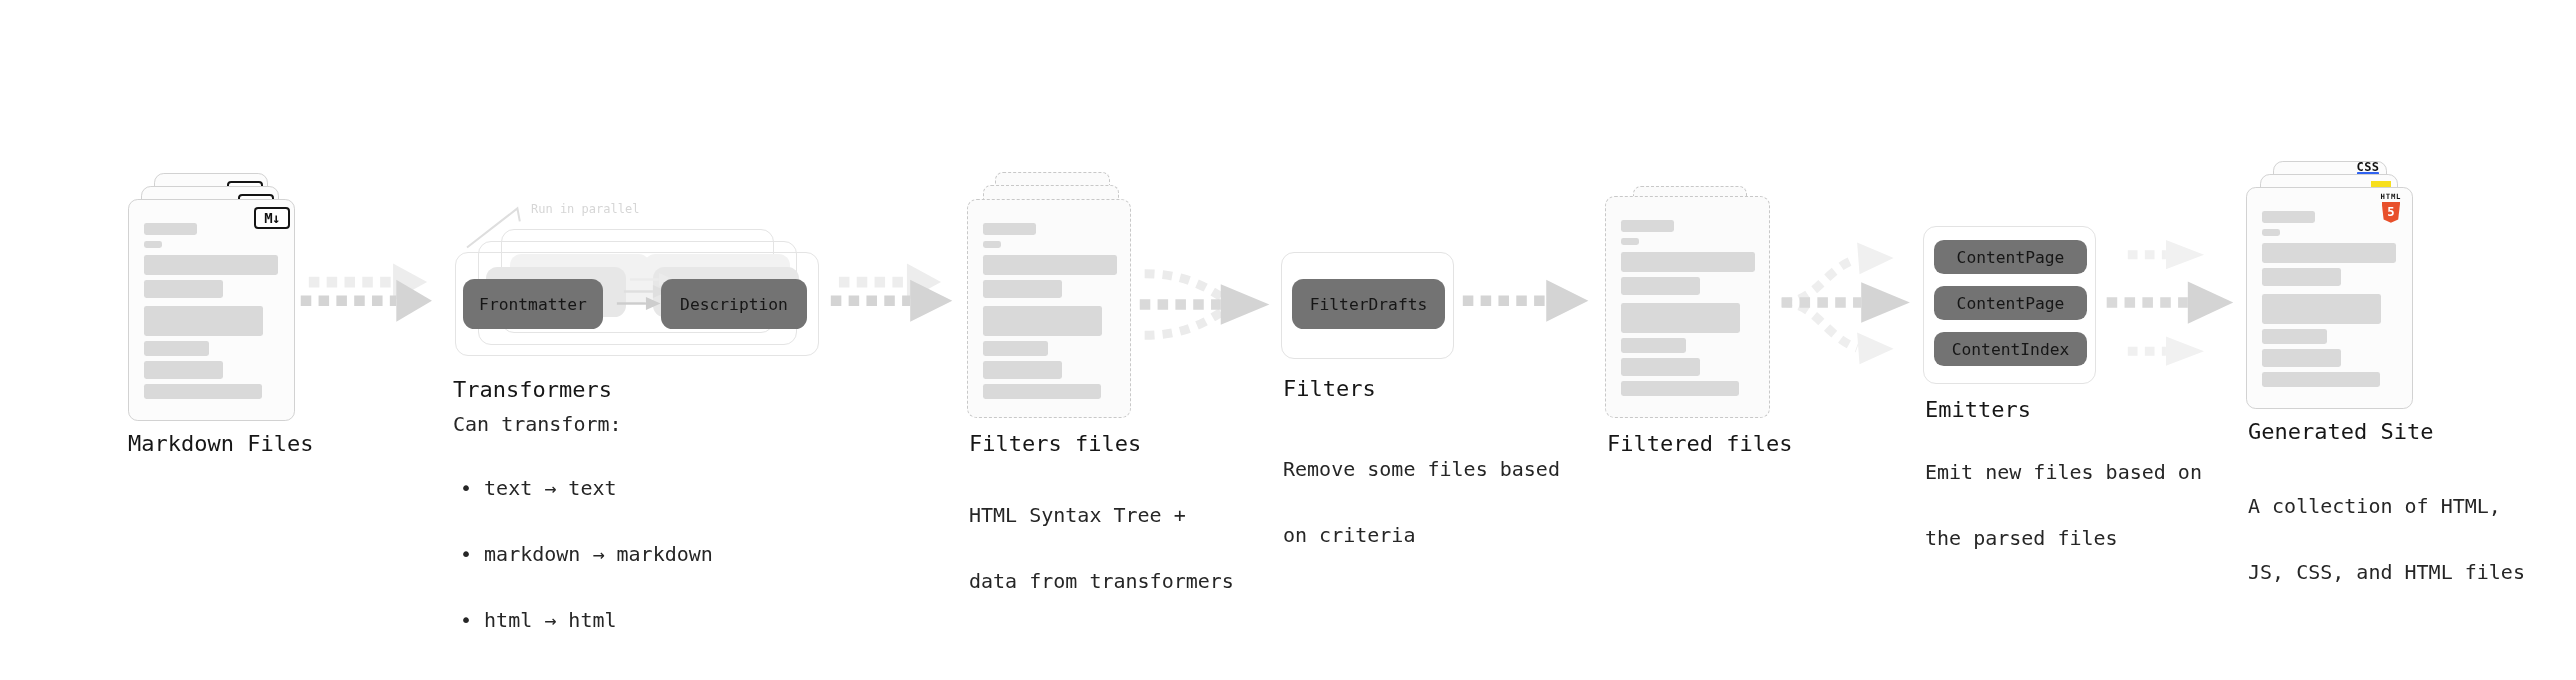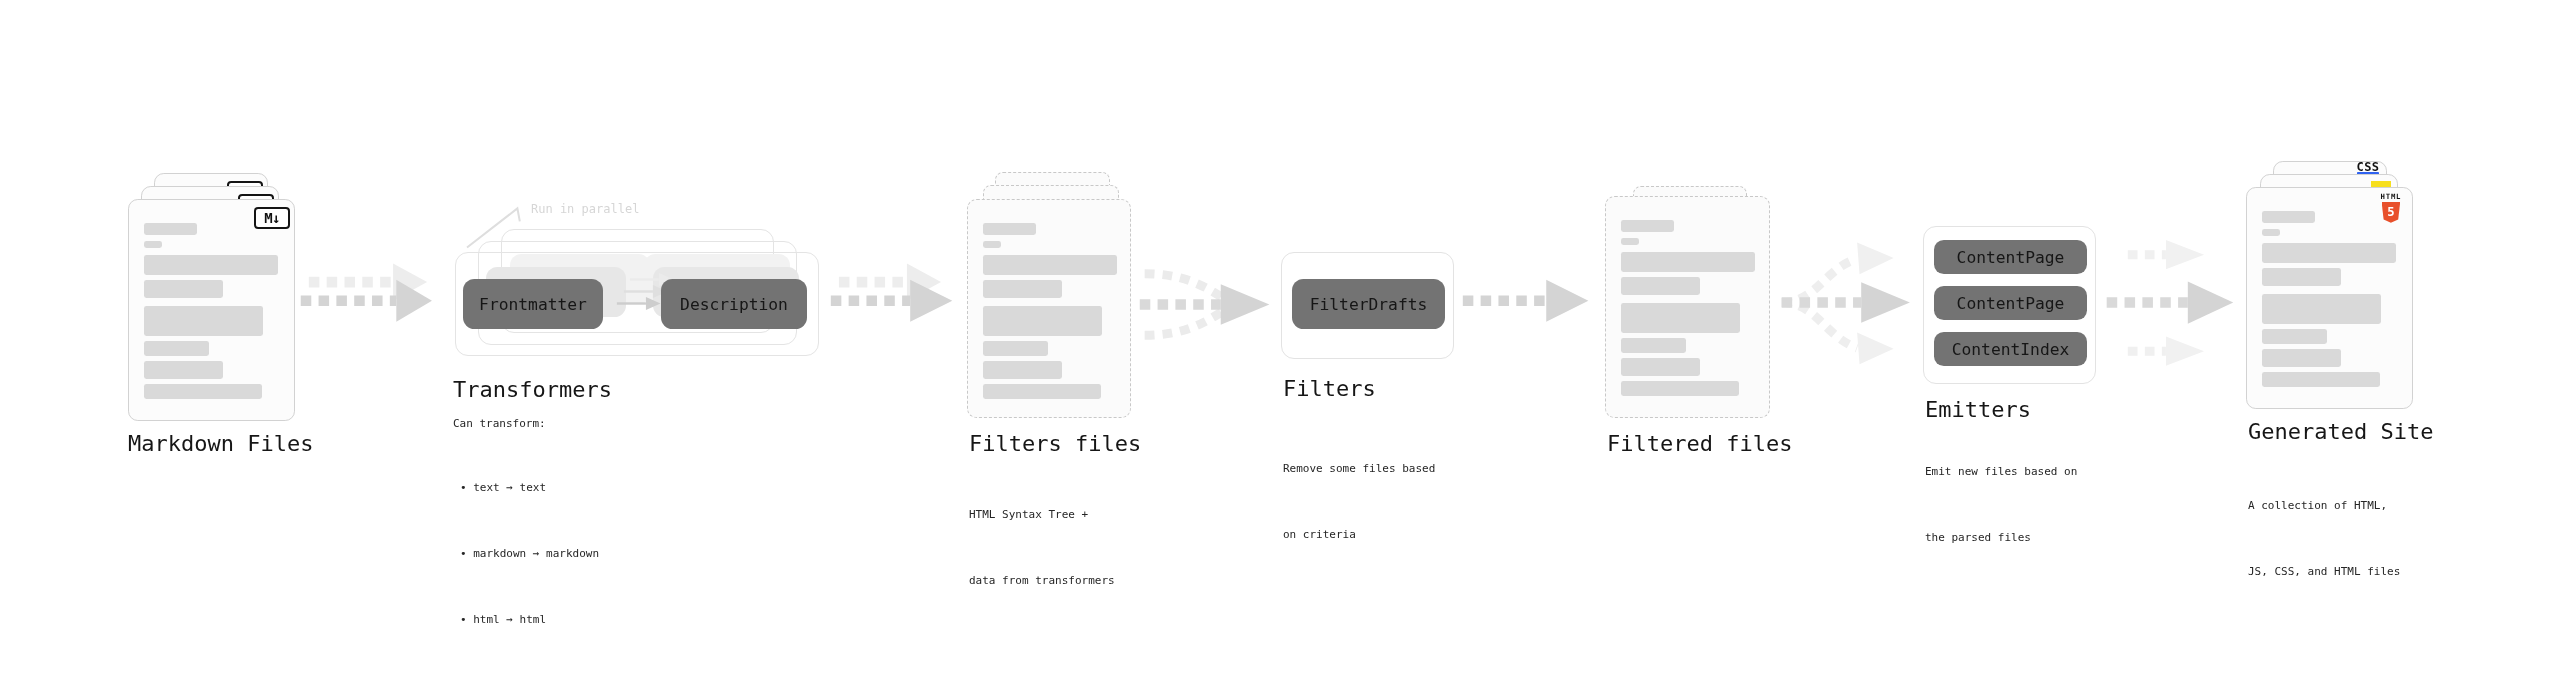--- a/index.html
+++ b/index.html
@@ -52,21 +52,21 @@
   
   .pill{position:absolute;background:#737373;border-radius:11.4px;
         display:flex;align-items:center;justify-content:center;
         font-size:16.3px;color:#161616;white-space:pre;}
   .pill--g1{background:#e7e7e7;}
   .pill--g2{background:#f2f2f2;}
   .pill--slim{border-radius:9.8px;}
 
   
   .title{position:absolute;font-size:22px;font-weight:500;color:#161616;white-space:pre;line-height:24.4px;}
-  .sub{position:absolute;font-size:11px;color:#262626;white-space:pre;line-height:22px;}
+  .sub{position:absolute;font-size:20px;color:#262626;white-space:pre;line-height:22px;}
   .sub span{display:block;}
   .callout-text{position:absolute;font-size:12px;color:#d6d6d6;white-space:pre;}
 
   svg{position:absolute;overflow:visible;}
 </style>
 </head>
 <body>
 
 <div class="canvas">
 

